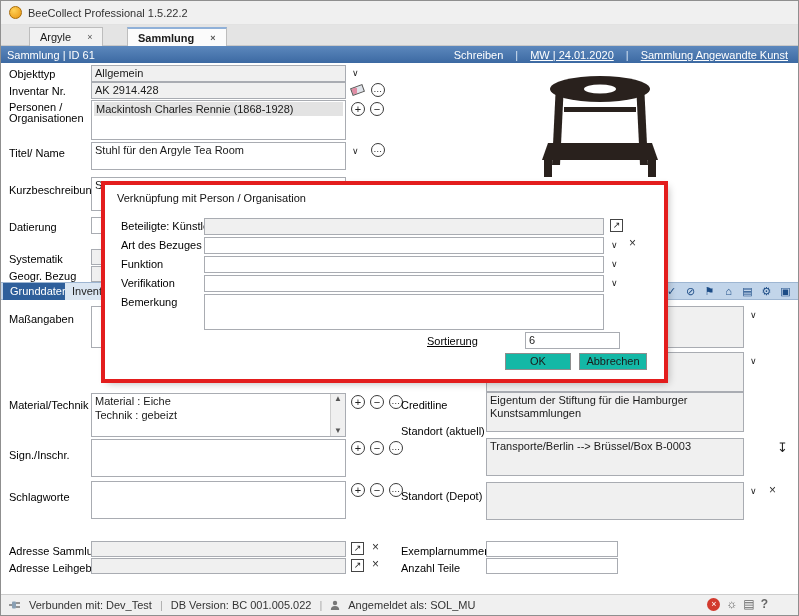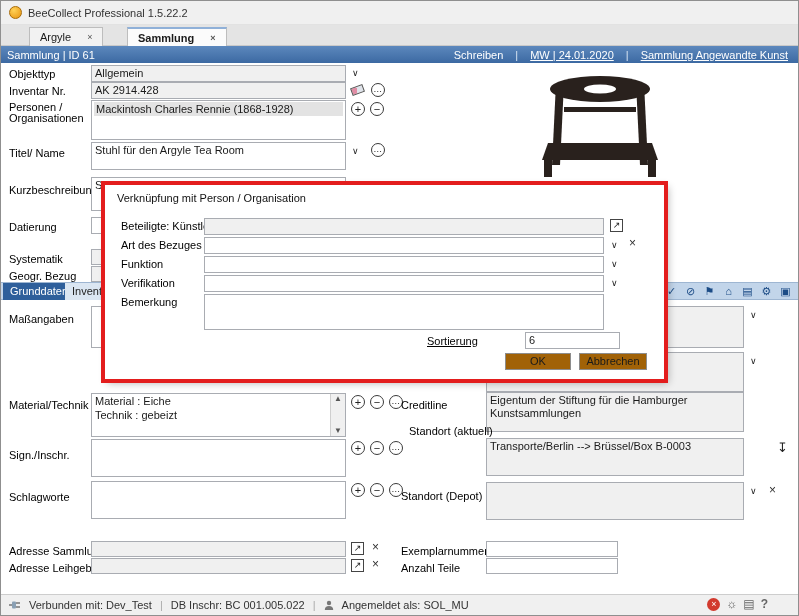--- a/index.html
+++ b/index.html
@@ -39,21 +39,21 @@
   .lb-scroll { position:absolute; right:0; top:0; bottom:0; width:15px; background:#f0f0f0; border-left:1px solid #cfcfcf; }
   .lb-scroll .up { position:absolute; top:0; left:0; right:0; text-align:center; font-size:8px; line-height:10px; color:#555; cursor:pointer; }
   .lb-scroll .down { position:absolute; bottom:0; left:0; right:0; text-align:center; font-size:8px; line-height:10px; color:#555; cursor:pointer; }
   .dl-icon { position:absolute; font-size:13px; color:#222; cursor:pointer; }
   .red-annot { position:absolute; left:100px; top:180px; width:567px; height:202px; border:4px solid #e31d1d; z-index:12; pointer-events:none; }
   .dialog { position:absolute; left:103px; top:183px; width:561px; height:196px; background:#fff; border:1px solid #8b8b8b; box-shadow:3px 3px 8px rgba(0,0,0,0.3); z-index:10; }
   .dialog .dtitle { position:absolute; left:12px; top:7px; color:#111; }
   .dialog .dlbl { position:absolute; left:16px; color:#000; }
   .dfield { position:absolute; left:99px; width:400px; height:17px; border:1px solid #a9acb2; background:#fff; padding:1px 3px; overflow:hidden; }
   .dfield.gray { background:#f0f0f0; }
-  .btn { position:absolute; height:17px; background:#a16207; border:1px solid #8d8d8d; text-align:center; line-height:15px; cursor:pointer; }
+  .btn { position:absolute; height:17px; background:#14b8a6; border:1px solid #8d8d8d; text-align:center; line-height:15px; cursor:pointer; }
   .statusbar { position:absolute; left:0; right:0; bottom:0; height:21px; background:#f0f0f0; border-top:1px solid #cdcdcd; display:flex; align-items:center; gap:8px; padding:0 8px; color:#333; }
   .ssep { color:#aaa; }
   .status-icons { position:absolute; right:30px; bottom:4px; display:flex; gap:6px; align-items:center; z-index:5; }
   .err-ic { width:13px; height:13px; border-radius:50%; background:#d23a2e; color:#fff; font-size:9px; line-height:13px; text-align:center; cursor:pointer; }
   .gray-ic { font-size:12px; color:#666; cursor:pointer; line-height:13px; }
   .chair { position:absolute; left:533px; top:64px; }
 </style>
 </head>
 <body>
 
@@ -173,21 +173,21 @@
 
   <span class="lbl" style="left:400px; top:398px;">Creditline</span>
   <div class="field multi" style="left:485px; top:391px; width:258px; height:40px;">Eigentum der Stiftung für die Hamburger Kunstsammlungen</div>
 
   <span class="lbl" style="left:8px; top:448px;">Sign./Inschr.</span>
   <div class="field white multi" style="left:90px; top:438px; width:255px; height:38px;"></div>
   <span class="ci" style="left:350px; top:440px;">+</span>
   <span class="ci" style="left:369px; top:440px;">−</span>
   <span class="ci dots" style="left:388px; top:440px;">…</span>
 
-  <span class="lbl" style="left:400px; top:424px;margin-left:8px;">Standort (aktuell)</span>
+  <span class="lbl" style="left:400px; top:424px;">Standort (aktuell)</span>
   <div class="field multi" style="left:485px; top:437px; width:258px; height:38px;">Transporte/Berlin --&gt; Brüssel/Box B-0003</div>
   <span class="dl-icon" style="left:776px; top:439px;">↧</span>
 
   <span class="lbl" style="left:8px; top:490px;">Schlagworte</span>
   <div class="field white multi" style="left:90px; top:480px; width:255px; height:38px;"></div>
   <span class="ci" style="left:350px; top:482px;">+</span>
   <span class="ci" style="left:369px; top:482px;">−</span>
   <span class="ci dots" style="left:388px; top:482px;">…</span>
 
   <span class="lbl" style="left:400px; top:489px;">Standort (Depot)</span>
@@ -243,21 +243,21 @@
   <div class="red-annot"></div>
 
   <div class="statusbar">
     <svg width="12" height="10" viewBox="0 0 12 10">
       <path d="M0 5 h3" stroke="#777" stroke-width="1.5" fill="none"></path>
       <rect x="3" y="1.5" width="4" height="7" rx="1" fill="#8aa0b4"></rect>
       <path d="M7 3 h4 M7 7 h4" stroke="#777" stroke-width="1.5" fill="none"></path>
     </svg>
     <span>Verbunden mit: Dev_Test</span>
     <span class="ssep">|</span>
-    <span>DB Inschr: BC 001.005.022</span>
+    <span>DB Version: BC 001.005.022</span>
     <span class="ssep">|</span>
     <svg width="10" height="11" viewBox="0 0 10 11">
       <circle cx="5" cy="3" r="2.2" fill="#777"></circle>
       <path d="M0.8 10 a4.2 4 0 0 1 8.4 0 Z" fill="#777"></path>
     </svg>
     <span>Angemeldet als: SOL_MU</span>
   </div>
   <div class="status-icons">
     <span class="err-ic">×</span>
     <span class="gray-ic">☼</span>

